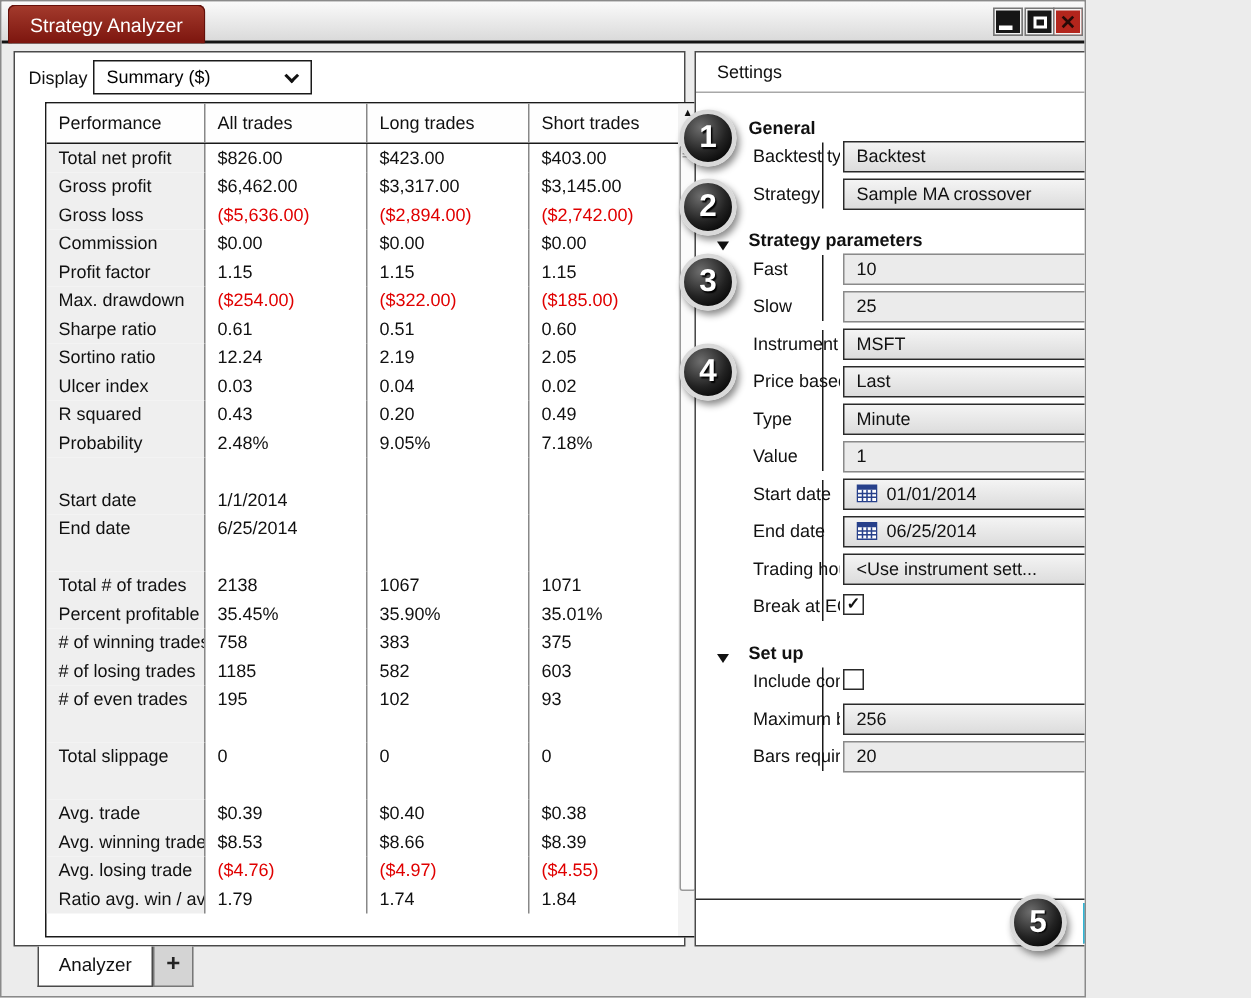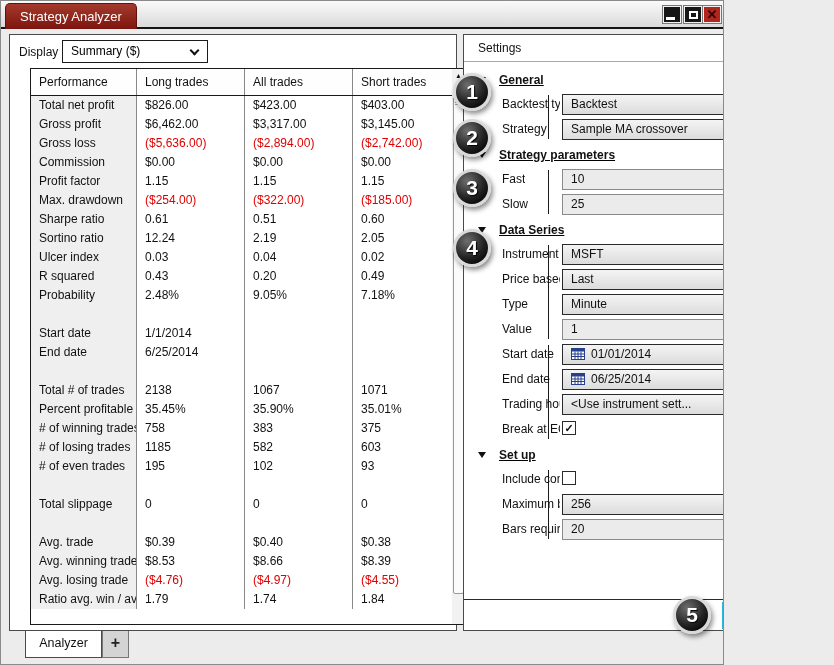--- a/index.html
+++ b/index.html
@@ -63,21 +63,21 @@
   .settings-header { position:absolute; left:0; top:0; right:0; height:27px; border-bottom:1px solid #a8a8a8; }
   .settings-title { position:absolute; left:14px; top:0; line-height:27px; font-size:12px; color:#111; }
   .pin-icon { position:absolute; right:42px; top:6px; cursor:pointer; }
   .sb-col { position:absolute; right:0; top:0; bottom:0; width:14px; border-left:1px solid #b5b5b5; background:#f4f4f4; }
   .sb-col .sarrow { height:14px; }
   .sb-track { position:absolute; right:15px; top:30px; width:9px; height:530px; background:#ececec; }
   .sb-thumb { position:absolute; left:0; top:24px; width:9px; height:278px; background:#fafafa;
     border:1px solid #aaa; border-radius:2px; }
 
   .settings-body { position:absolute; left:0; top:32px; width:346px; }
-  .g-header { position:relative; height:25px; padding-left:14px; display:flex; align-items:center;text-decoration:underline; }
+  .g-header { position:relative; height:25px; padding-left:14px; display:flex; align-items:flex-end; }
   .g-tri { width:0; height:0; border-left:4px solid transparent; border-right:4px solid transparent;
     border-top:6px solid #111; margin-right:13px; }
   .g-title { font-size:12px; font-weight:bold; color:#111; }
   .g-rows { position:relative; }
   .g-vline { position:absolute; left:84px; top:3px; bottom:3px; width:1px; background:#1a1a1a; }
   .f-row { position:relative; height:25px; }
   .f-label { position:absolute; left:38px; top:5px; font-size:12px; color:#111; white-space:nowrap;
     overflow:hidden; max-width:58px; }
   .ctrl { position:absolute; left:98px; top:2px; height:21px; font-size:12px; color:#111; cursor:pointer; }
   .dd { width:246px; background:linear-gradient(#f4f4f4,#dcdcdc); border:1px solid #2a2a2a;
@@ -125,22 +125,22 @@
   <div class="left-panel">
     <span class="display-label">Display</span>
     <div class="display-select">
       <span>Summary ($)</span>
       <span class="chev"></span>
     </div>
 
     <div class="ptable">
       <div class="thead" id="thead">
           <div class="th c0">Performance</div>
+          <div class="th c1">All trades</div>
           <div class="th c2">Long trades</div>
-          <div class="th c1">All trades</div>
           <div class="th c3">Short trades</div>
         </div>
       <div id="tbody">
           <div class="trow">
             <div class="td c0">Total net profit</div>
             <div class="td c1">$826.00</div>
             <div class="td c2">$423.00</div>
             <div class="td c3">$403.00</div>
           </div>
           <div class="trow">
@@ -357,24 +357,20 @@
           <div class="g-vline"></div>
           <div class="f-row">
             <div class="f-label">Fast</div>
             <div class="ctrl inp">10</div>
           </div>
           <div class="f-row">
             <div class="f-label">Slow</div>
             <div class="ctrl inp">25</div>
           </div>
         </div>
-        <div class="g-header">
-          <div class="g-tri"></div>
-          <div class="g-title">Data Series</div>
-        </div>
         <div class="g-rows">
           <div class="g-vline"></div>
           <div class="f-row">
             <div class="f-label">Instrument</div>
             <div class="ctrl dd narrow"><div class="" style="display: inline;">MSFT</div><div class="chev"></div></div>
             <svg class="mag" width="17" height="17">
               <circle cx="7" cy="7" r="5" fill="none" stroke="#333" stroke-width="1.4"></circle>
               <line x1="10.6" y1="10.6" x2="15" y2="15" stroke="#333" stroke-width="1.6"></line>
             </svg>
           </div>

